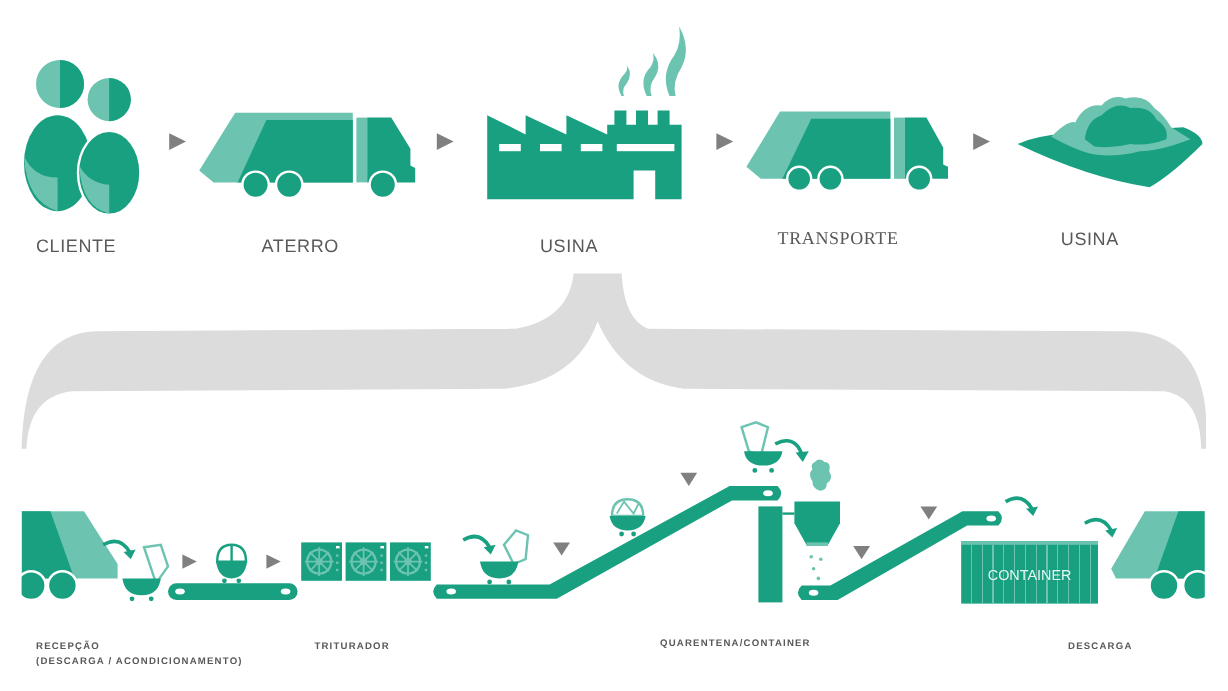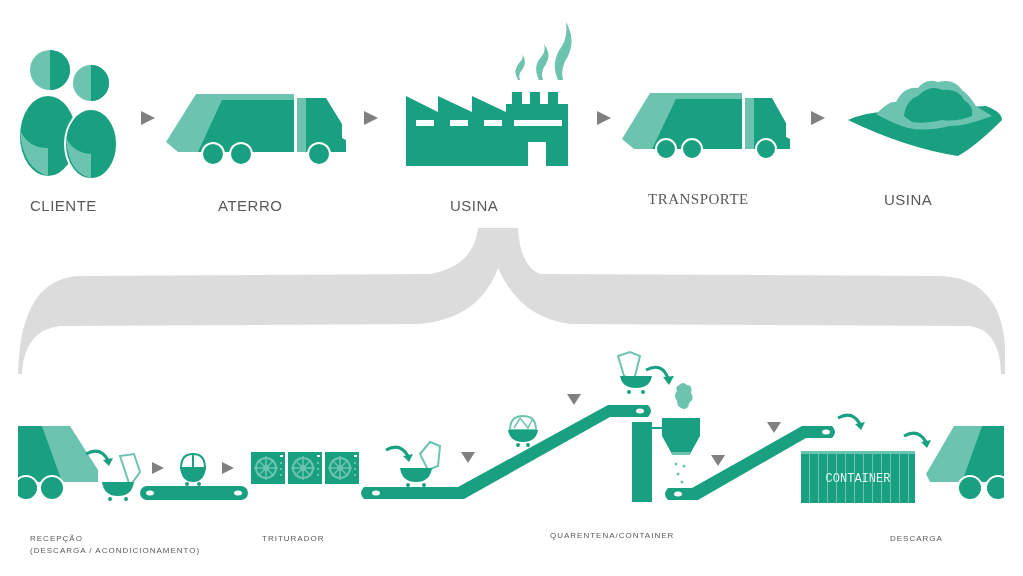--- a/index.html
+++ b/index.html
@@ -1,20 +1,20 @@
 <!DOCTYPE html>
 <html><head>
 <meta charset="utf-8">
 <style>
   html, body { margin: 0; padding: 0; background: #ffffff; }
   body { width: 1023px; height: 576px; position: relative; overflow: hidden; font-family: "Liberation Sans", sans-serif; }
-  .abs { position: absolute; font-family: Liberation Mono, monospace; }
+  .abs { position: absolute; }
   .label { position: absolute; color: #595959; text-align: left; white-space: nowrap; }
   .top-label { font-size: 15px; letter-spacing: 0.5px; }
-  .bottom-label { font-size: 8px; letter-spacing: 1px; line-height: 12px; }
+  .bottom-label { font-size: 8px; letter-spacing: 1px; line-height: 12px; font-weight: bold; }
   svg { position: absolute; overflow: visible; }
 </style>
 </head>
 <body>
 
 <svg style="left:18px;top:48px;" width="100" height="130" viewBox="0 0 100 130">
 
   <circle cx="32" cy="22" r="20" fill="#6cc4b0"></circle>
   <path d="M32 2 A20 20 0 0 1 32 42 Z" fill="#18a080"></path>
   <ellipse cx="30" cy="88" rx="28" ry="40" fill="#18a080"></ellipse>

